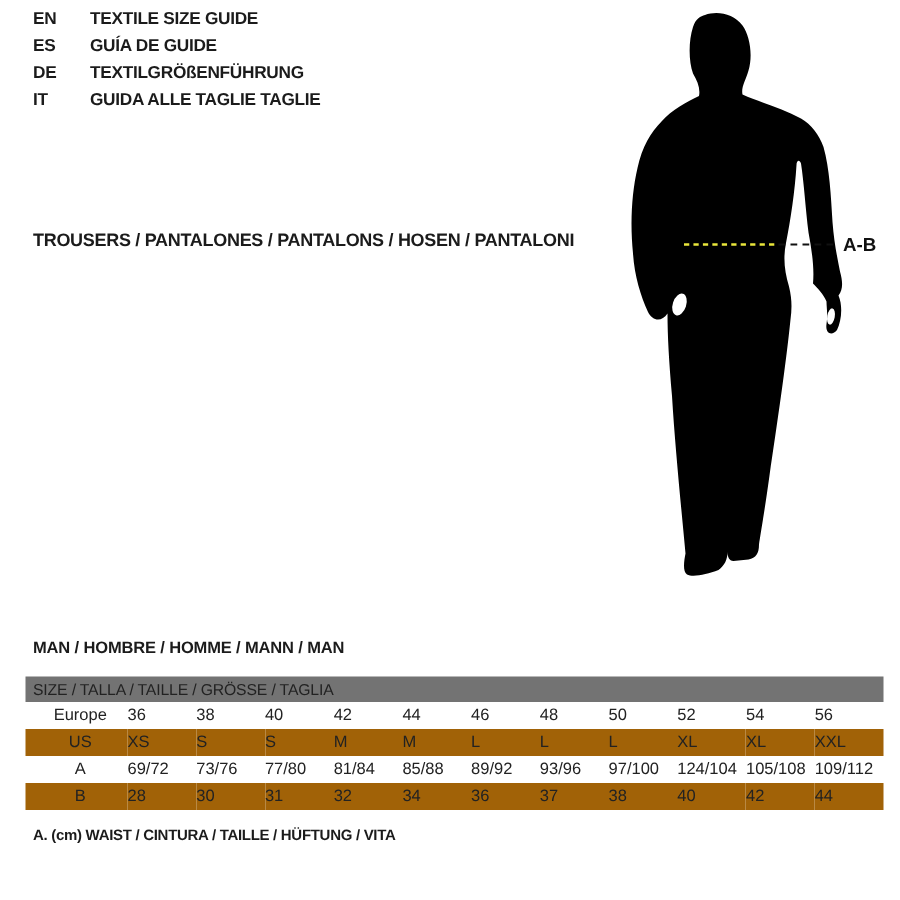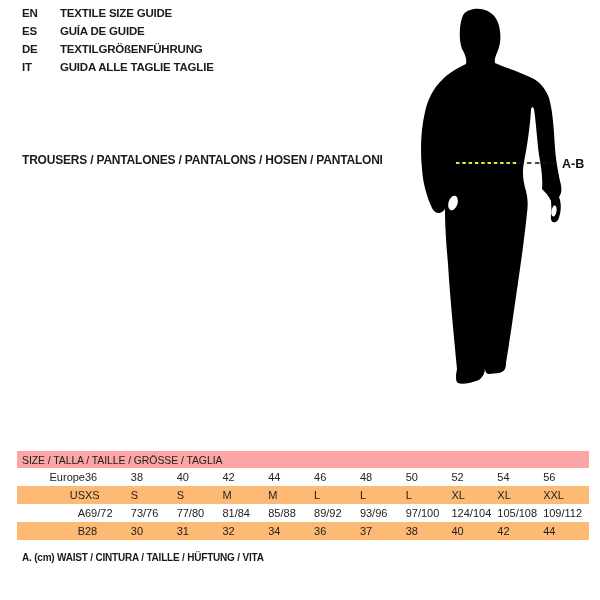--- a/index.html
+++ b/index.html
@@ -23,26 +23,26 @@
   .ab-label{font-family:"Liberation Sans",sans-serif;font-size:12.5px;font-weight:bold;fill:#111111;}
 
   
   .man-title{position:absolute;left:22px;top:426px;font-size:11px;font-weight:bold;letter-spacing:-0.1px;white-space:nowrap;}
 
   .size-table{
     position:absolute;left:17px;top:451px;width:572px;
     border-collapse:collapse;table-layout:fixed;font-size:11px;color:#222222;
   }
   .size-table thead th{
-    background:#fca5a5;height:17px;text-align:left;padding:0 0 0 5px;
+    background:#737373;height:17px;text-align:left;padding:0 0 0 5px;
     font-weight:normal;font-size:10.5px;letter-spacing:-0.1px;white-space:nowrap;
   }
   .size-table tbody td{height:18px;padding:0;line-height:18px;white-space:nowrap;}
-  .size-table tbody td.row-label{text-align:right;padding-left:5px;}
-  .size-table tbody tr.alt{background:#fdba74;}
+  .size-table tbody td.row-label{text-align:center;padding-left:5px;}
+  .size-table tbody tr.alt{background:#a16207;}
   .col-label{width:68px;}
 
   .legend{position:absolute;left:22px;top:549px;}
   .legend-line{height:18px;line-height:18px;font-size:10px;font-weight:bold;letter-spacing:-0.2px;white-space:nowrap;text-align:center;}
 </style>
 </head>
 <body>
 
 <div class="canvas">
 
@@ -101,20 +101,21 @@
              C 467 59, 465 54, 462 49
              C 459 41, 459 27, 462 18
              C 464 12, 467 11, 470 10 Z" fill="#000000"></path>
     <ellipse cx="453" cy="203" rx="4.5" ry="7.5" fill="#ffffff" transform="rotate(18 453 203)"></ellipse>
     <ellipse cx="554" cy="211" rx="2.5" ry="5.5" fill="#ffffff" transform="rotate(10 554 211)"></ellipse>
     <line x1="456" y1="163" x2="517" y2="163" stroke-width="1.8" stroke-dasharray="3.5 2.8" stroke="#e9e63b"></line>
     <line x1="519" y1="163" x2="558" y2="163" stroke-width="1.4" stroke-dasharray="4.5 3.5" stroke="#111111"></line>
     <text class="ab-label" x="562" y="167.5">A-B</text>
   </svg>
 
+  <div class="man-title">MAN / HOMBRE / HOMME / MANN / MAN</div>
 
   <table class="size-table">
     <colgroup>
       <col class="col-label">
         <col>
         <col>
         <col>
         <col>
         <col>
         <col>

